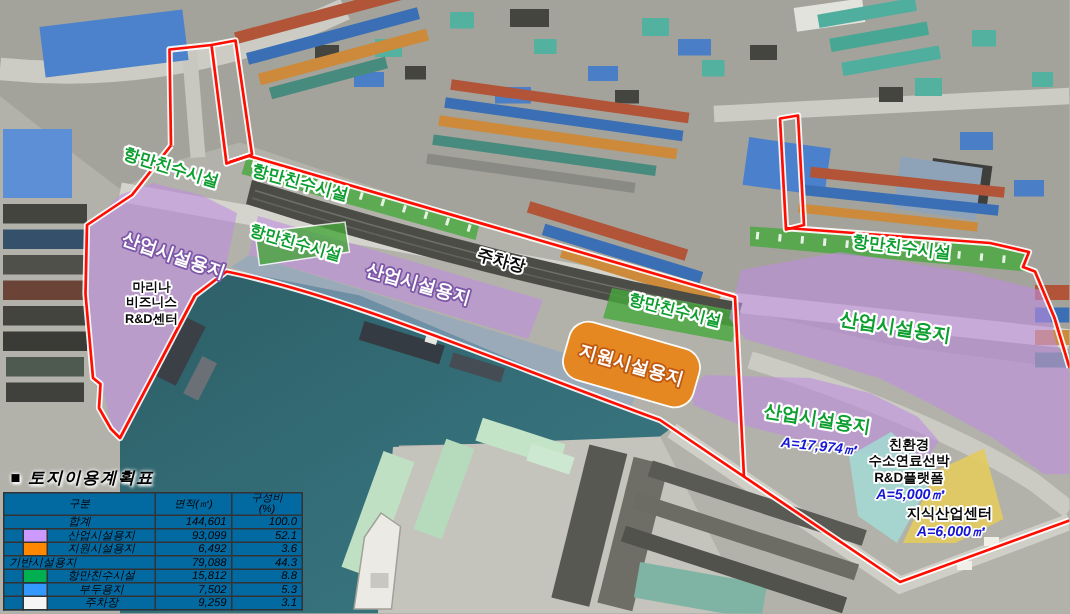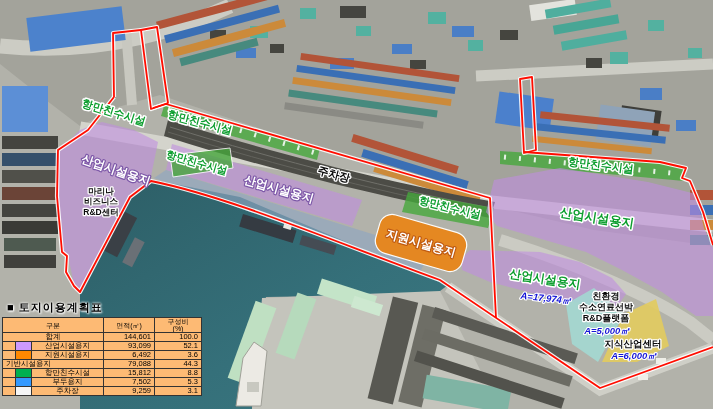--- a/index.html
+++ b/index.html
@@ -9,24 +9,24 @@
   #mapsvg { position:absolute; left:0; top:0; }
   #mapsvg text { font-family:"Liberation Sans", sans-serif; font-weight:bold; }
   .lbl-green  { fill:#0c9e2e; stroke:#ffffff; stroke-width:3;   paint-order:stroke; stroke-linejoin:round; }
   .lbl-white  { fill:#ffffff; stroke:#7d58a8; stroke-width:2.4; paint-order:stroke; stroke-linejoin:round; }
   .lbl-white-o{ fill:#ffffff; stroke:#bf5a12; stroke-width:2.4; paint-order:stroke; stroke-linejoin:round; }
   .lbl-black  { fill:#0a0a0a; stroke:#ffffff; stroke-width:2.6; paint-order:stroke; stroke-linejoin:round; }
   .lbl-blue   { fill:#1616d6; stroke:#ffffff; stroke-width:2.2; paint-order:stroke; stroke-linejoin:round; font-style:italic; }
   .casing { fill:none; stroke:#ffffff; stroke-width:4.2; stroke-linejoin:round; opacity:.9; }
   .redline{ fill:none; stroke:#ff0d00; stroke-width:1.8; stroke-linejoin:round; }
 
-  .panel { position:absolute; left:2px; top:300px; width:206px; }
+  .panel { position:absolute; left:2px; top:311px; width:206px;font-style:italic; }
   .tbl-title { font-size:11px; font-weight:bold; color:#000; letter-spacing:1px;
                text-shadow:0 0 2px #fff, 0 0 3px #fff, 1px 1px 2px #fff; margin:0 0 2px 5px; white-space:nowrap; }
-  table { border-collapse:collapse; background:#fdba74; font-size:7.5px; color:#000; table-layout:fixed; width:199px; }
+  table { border-collapse:collapse; background:#0369a1; font-size:7.5px; color:#000; table-layout:fixed; width:199px; }
   td { border:1px solid #333; padding:0 2px; height:9px; line-height:8px; text-align:center;
        overflow:hidden; white-space:nowrap; }
   tr.hdr td { height:15px; line-height:7px; font-size:7px; }
   .num { text-align:right; padding-right:3px; }
   .left { text-align:left; padding-left:3px;margin-left:12px; }
   .sw-industrial { background:#CC99FF; } .sw-support { background:#FF8800; }
   .sw-waterfront { background:#00B050; } .sw-wharf   { background:#3399FF; }
   .sw-parking    { background:#F5F5F5; } .sw-road    { background:#D9D9D9; }
 </style>
 </head>

